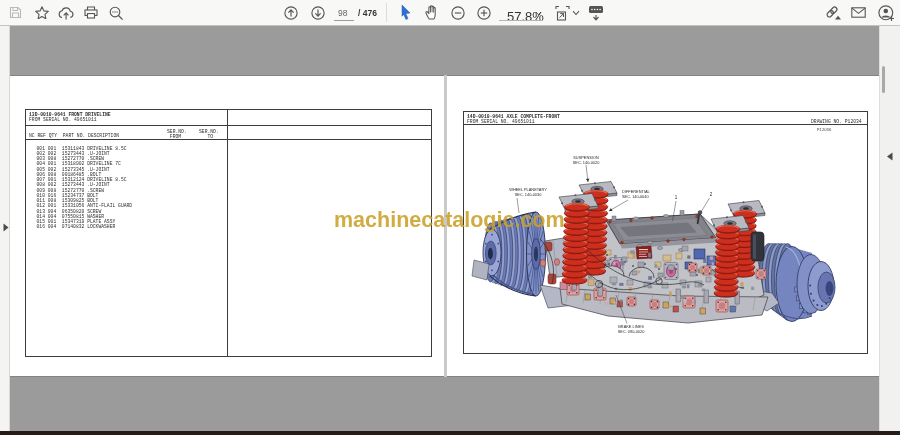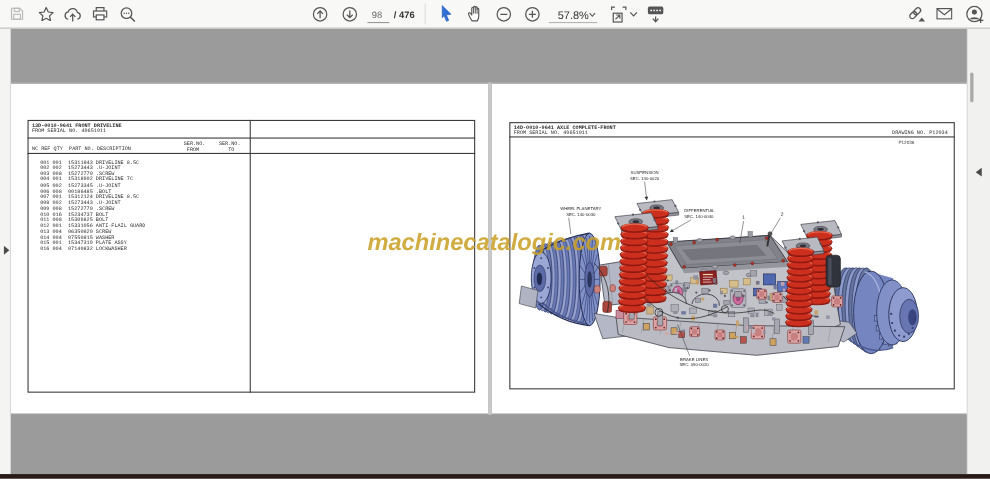--- a/index.html
+++ b/index.html
@@ -11,21 +11,21 @@
   background:#f4f4f3; border-right:1px solid #d8d8d6; z-index:20; }
 .scrollbar { position:absolute; left:879px; top:26px; width:21px; height:405px;
   background:#f1f1f0; border-left:1px solid #dddddc; z-index:20; }
 .thumb { position:absolute; left:2px; top:40px; width:3px; height:27px; background:#a9a9a9; border-radius:2px; }
 .page { position:absolute; top:75px; height:302px; background:#ffffff; z-index:1;
   border-top:1px solid #838383; border-bottom:1px solid #838383; }
 .mono { font-family:"Liberation Mono", monospace; color:#2e2e2e; }
 pre.mono { font-size:4.7px; line-height:5.27px; letter-spacing:0; }
 .bline { position:absolute; background:#3c3c3c; }
 .watermark { position:absolute; left:334px; top:207.8px; z-index:10;
-  font-size:21.5px; font-weight:bold; color:rgba(201,160,38,0.87); letter-spacing:0px;font-style:italic; }
+  font-size:21.5px; font-weight:bold; color:rgba(201,160,38,0.87); letter-spacing:0px; }
 .bottombar { position:absolute; left:0; top:431px; width:900px; height:4px; background:#281b17; z-index:40; }
 </style></head>
 <body>
 <div class="toolbar">
 <svg style="position:absolute;left:9px;top:6px" width="13" height="13" viewBox="0 0 13 13">
       <path d="M1.5 1.5 H9 L11.5 4 V11.5 H1.5 Z" fill="none" stroke="#b9b9b9" stroke-width="1.1"></path>
       <rect x="3.5" y="7" width="6" height="4.5" fill="none" stroke="#b9b9b9" stroke-width="1"></rect>
       <rect x="4" y="1.5" width="4.5" height="3" fill="none" stroke="#b9b9b9" stroke-width="1"></rect>
     </svg>
 <svg style="position:absolute;left:35px;top:6px" width="14" height="13" viewBox="0 0 14 13">
@@ -104,21 +104,21 @@
 <svg style="position:absolute;left:878px;top:5px" width="17" height="17" viewBox="0 0 17 17">
       <circle cx="7.8" cy="7.8" r="6.9" fill="none" stroke="#565656" stroke-width="1.15"></circle>
       <circle cx="7.8" cy="6" r="2.3" fill="#565656"></circle>
       <path d="M3.4 12.6 C4.2 9.9 11.4 9.9 12.2 12.6" fill="#565656"></path>
       <path d="M13.5 11 V16 M11 13.5 H16" stroke="#565656" stroke-width="1.2"></path>
     </svg>
 <span class="tbtext" style="left:338px;top:8px;color:#666;">98</span>
 <div style="position:absolute;left:334px;top:19.5px;width:20px;height:1px;background:#9a9a9a;"></div>
 <span class="tbtext" style="left:358px;top:8px;font-weight:bold;">/ 476</span>
 <div class="sep" style="left:386px;top:3px;height:19px;"></div>
-<span class="tbtext" style="left:507px;top:9px;font-size:10px;">57.8%</span>
+<span class="tbtext" style="left:507px;top:9px;font-size:13px;">57.8%</span>
 <div style="position:absolute;left:499px;top:19.5px;width:44px;height:1px;background:#b5b5b5;"></div>
 </div>
 
 <div class="leftstrip">
 <svg style="position:absolute;left:3px;top:197px" width="6" height="9" viewBox="0 0 6 9">
       <polygon points="0.5,0.5 5.5,4.5 0.5,8.5" fill="#4a4a4a"></polygon>
     </svg>
 </div>
 
 <div class="scrollbar">

